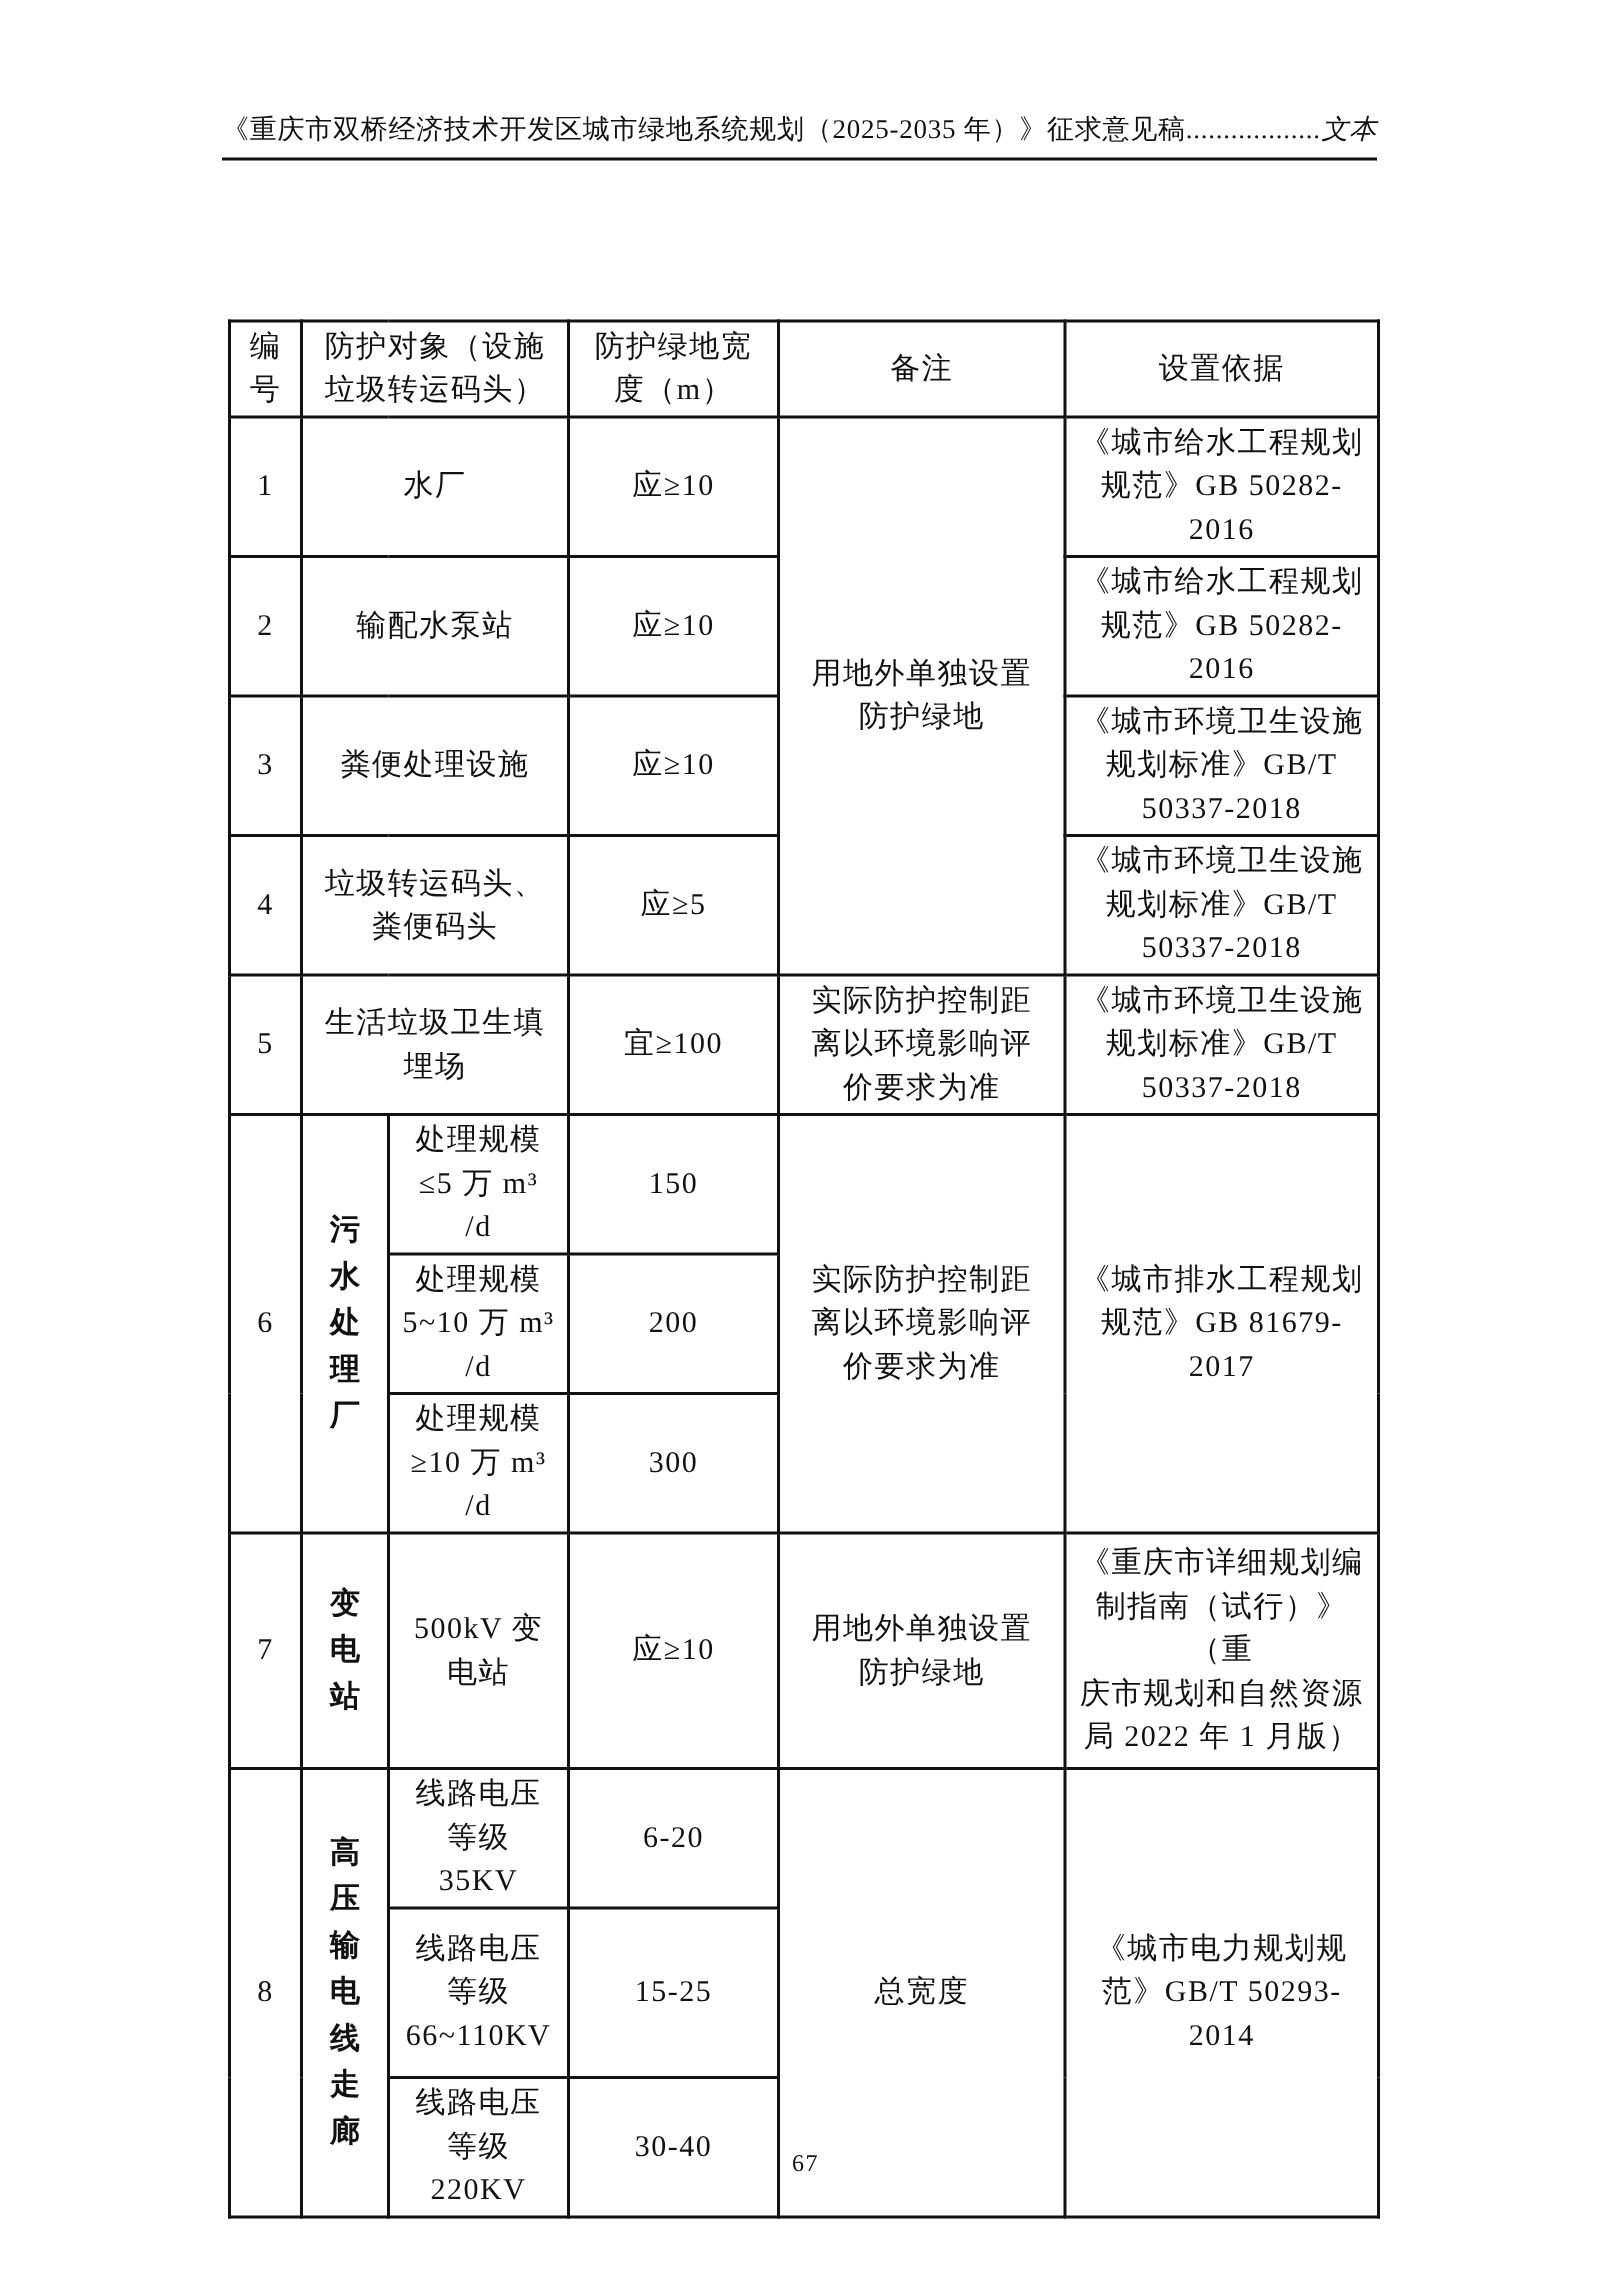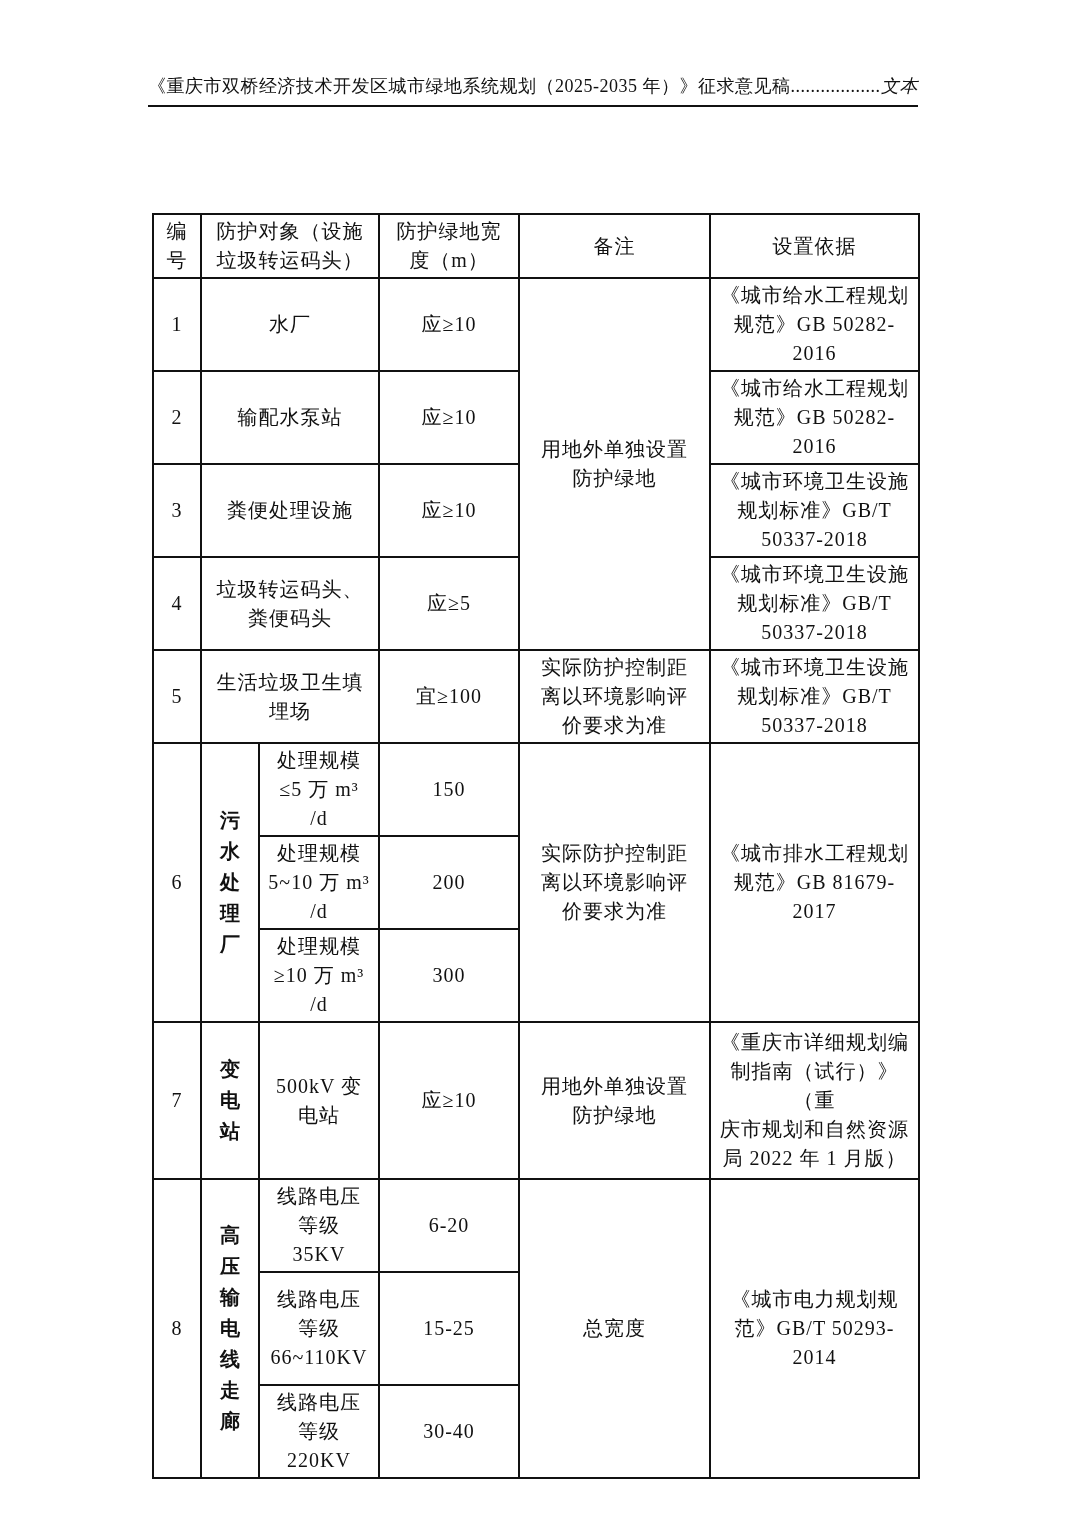--- a/index.html
+++ b/index.html
@@ -178,14 +178,15 @@
       </tr>
       <tr style="height:87px">
         <td>线路电压
 等级
 220KV</td>
         <td>30-40</td>
       </tr>
     </tbody>
   </table>
 
+  <div class="footer-page">67</div>
 
 </div>
 
 </body></html>

